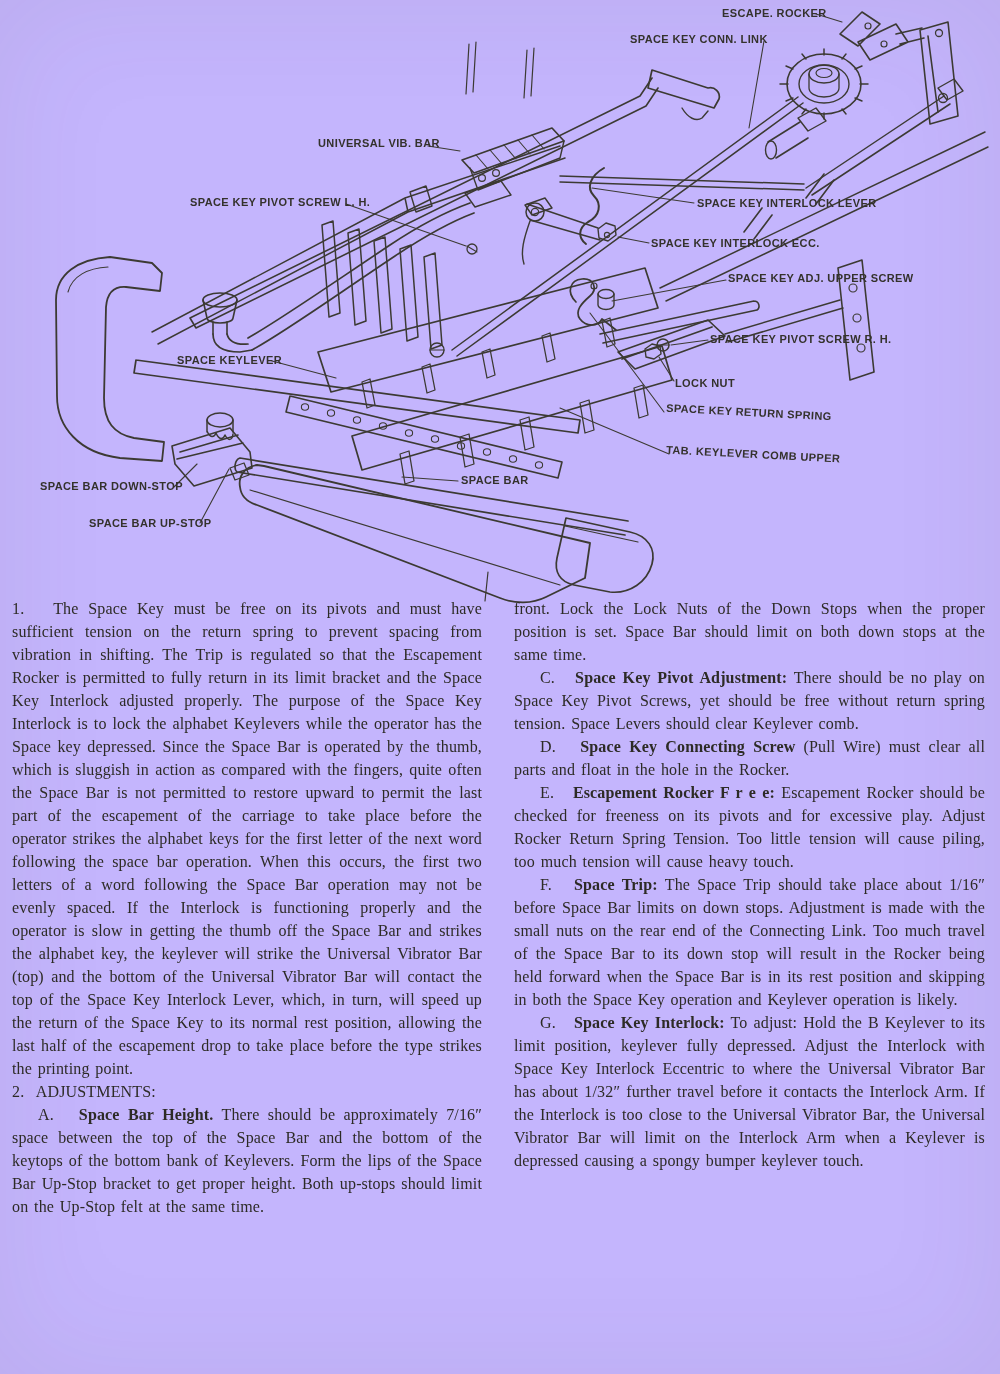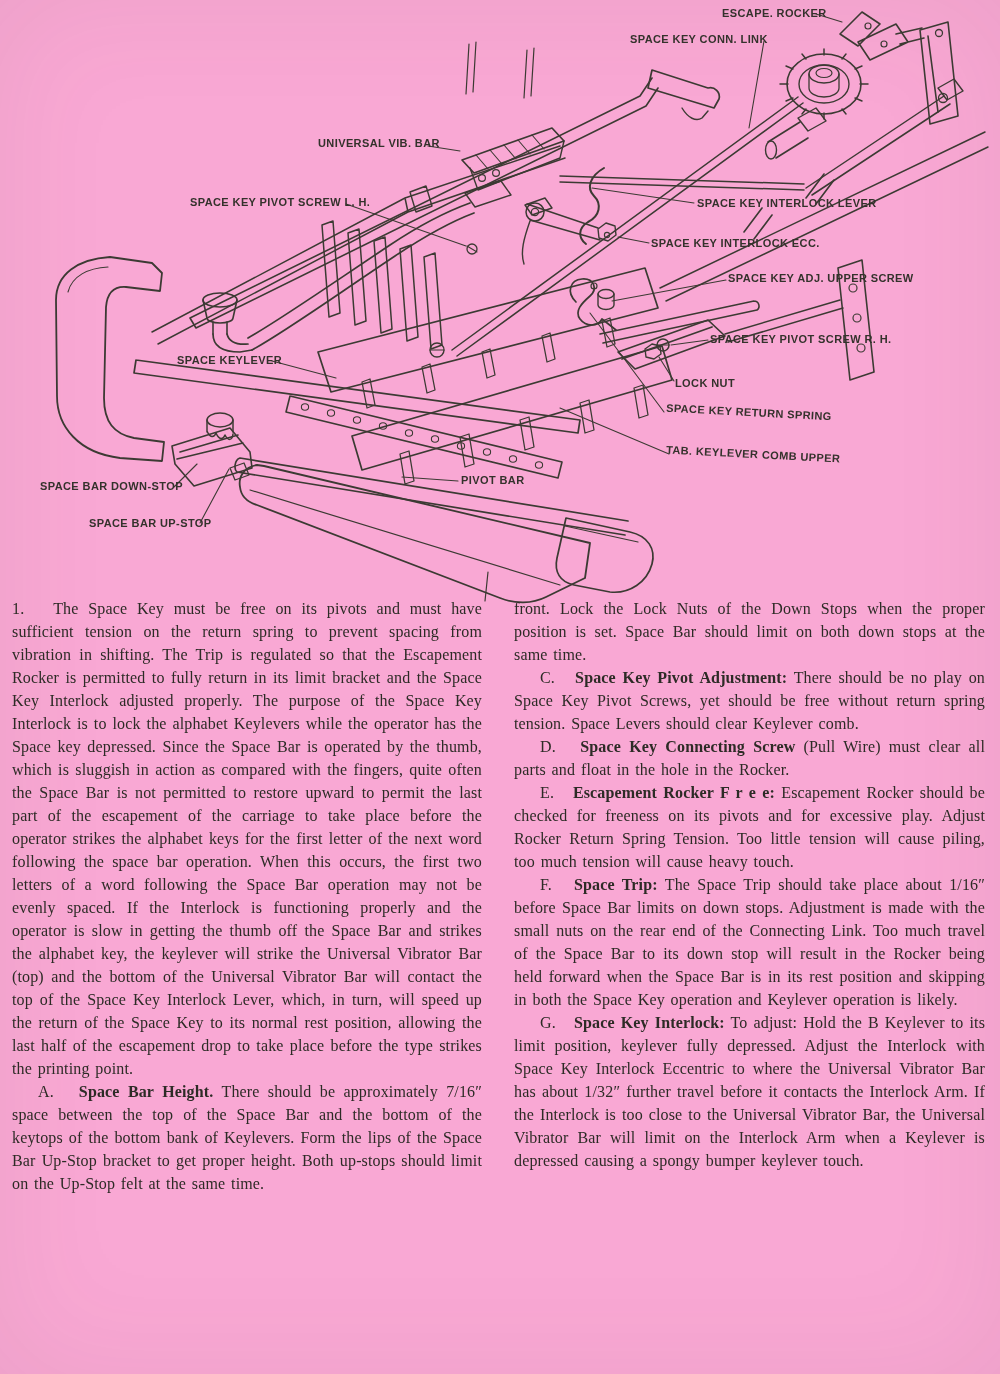--- a/index.html
+++ b/index.html
@@ -1,18 +1,18 @@
 <!DOCTYPE html>
 <html><head>
 <meta charset="utf-8">
 <style>
   html,body{margin:0;padding:0;background:#8a8a86;}
   .page{
     position:relative;width:1000px;height:1374px;margin:0 auto;
-    background:#f9a8d4;overflow:hidden;
+    background:#c4b5fd;overflow:hidden;
     font-family:"Liberation Serif",serif;color:#2d2b26;
     box-shadow:inset 0 0 120px rgba(90,80,60,.08);
   }
   .diagram{position:absolute;left:0;top:0;width:1000px;height:620px;}
   .diagram svg{position:absolute;left:0;top:0;}
   .dlabel{
     position:absolute;white-space:nowrap;
     font:600 11px "Liberation Sans",sans-serif;
     letter-spacing:.4px;color:#34322c;
   }
@@ -211,28 +211,29 @@
     <div class="dlabel" style="left:318px;top:137px">UNIVERSAL VIB. BAR</div>
     <div class="dlabel" style="left:190px;top:196px">SPACE KEY PIVOT SCREW L. H.</div>
     <div class="dlabel" style="left:697px;top:197px">SPACE KEY INTERLOCK LEVER</div>
     <div class="dlabel" style="left:651px;top:237px">SPACE KEY INTERLOCK ECC.</div>
     <div class="dlabel" style="left:728px;top:272px">SPACE KEY ADJ. UPPER SCREW</div>
     <div class="dlabel" style="left:710px;top:333px">SPACE KEY PIVOT SCREW R. H.</div>
     <div class="dlabel" style="left:675px;top:377px">LOCK NUT</div>
     <div class="dlabel" style="left:666px;top:406px;transform:rotate(3deg)">SPACE KEY RETURN SPRING</div>
     <div class="dlabel" style="left:666px;top:448px;transform:rotate(3deg)">TAB. KEYLEVER COMB UPPER</div>
     <div class="dlabel" style="left:177px;top:354px">SPACE KEYLEVER</div>
-    <div class="dlabel" style="left:461px;top:474px">PIVOT BAR</div>
+    <div class="dlabel" style="left:461px;top:474px">SPACE BAR</div>
     <div class="dlabel" style="left:40px;top:480px">SPACE BAR DOWN-STOP</div>
     <div class="dlabel" style="left:89px;top:517px">SPACE BAR UP-STOP</div>
   </div>
 
   <div class="cols">
     <div class="col col-left">
       <p class="para"><span>1.&nbsp;&nbsp; The Space Key must be free on its pivots and must have sufficient tension on the return spring to prevent spacing from vibration in shifting. The Trip is regulated so that the Escapement Rocker is permitted to fully return in its limit bracket and the Space Key Interlock adjusted properly. The purpose of the Space Key Interlock is to lock the alphabet Keylevers while the operator has the Space key depressed. Since the Space Bar is operated by the thumb, which is sluggish in action as compared with the fingers, quite often the Space Bar is not permitted to restore upward to permit the last part of the escapement of the carriage to take place before the operator strikes the alphabet keys for the first letter of the next word following the space bar operation. When this occurs, the first two letters of a word following the Space Bar operation may not be evenly spaced. If the Interlock is functioning properly and the operator is slow in getting the thumb off the Space Bar and strikes the alphabet key, the keylever will strike the Universal Vibrator Bar (top) and the bottom of the Universal Vibrator Bar will contact the top of the Space Key Interlock Lever, which, in turn, will speed up the return of the Space Key to its normal rest position, allowing the last half of the escapement drop to take place before the type strikes the printing point.</span></p>
+      <p class="para"><span>2.&nbsp;&nbsp;ADJUSTMENTS:</span></p>
       <p class="para indent"><span>A.&nbsp;&nbsp; </span><span class="b">Space Bar Height.</span><span> There should be approximately 7/16″ space between the top of the Space Bar and the bottom of the keytops of the bottom bank of Keylevers. Form the lips of the Space Bar Up-Stop bracket to get proper height. Both up-stops should limit on the Up-Stop felt at the same time.</span></p>
     </div>
     <div class="col col-right">
       <p class="para"><span>front. Lock the Lock Nuts of the Down Stops when the proper position is set. Space Bar should limit on both down stops at the same time.</span></p>
       <p class="para indent"><span>C.&nbsp;&nbsp; </span><span class="b">Space Key Pivot Adjustment:</span><span> There should be no play on Space Key Pivot Screws, yet should be free without return spring tension. Space Levers should clear Keylever comb.</span></p>
       <p class="para indent"><span>D.&nbsp;&nbsp; </span><span class="b">Space Key Connecting Screw</span><span> (Pull Wire) must clear all parts and float in the hole in the Rocker.</span></p>
       <p class="para indent"><span>E.&nbsp;&nbsp; </span><span class="b">Escapement Rocker F r e e:</span><span> Escapement Rocker should be checked for freeness on its pivots and for excessive play. Adjust Rocker Return Spring Tension. Too little tension will cause piling, too much tension will cause heavy touch.</span></p>
       <p class="para indent"><span>F.&nbsp;&nbsp; </span><span class="b">Space Trip:</span><span> The Space Trip should take place about 1/16″ before Space Bar limits on down stops. Adjustment is made with the small nuts on the rear end of the Connecting Link. Too much travel of the Space Bar to its down stop will result in the Rocker being held forward when the Space Bar is in its rest position and skipping in both the Space Key operation and Keylever operation is likely.</span></p>
       <p class="para indent"><span>G.&nbsp;&nbsp; </span><span class="b">Space Key Interlock:</span><span> To adjust: Hold the B Keylever to its limit position, keylever fully depressed. Adjust the Interlock with Space Key Interlock Eccentric to where the Universal Vibrator Bar has about 1/32″ further travel before it contacts the Interlock Arm. If the Interlock is too close to the Universal Vibrator Bar, the Universal Vibrator Bar will limit on the Interlock Arm when a Keylever is depressed causing a spongy bumper keylever touch.</span></p>
     </div>

